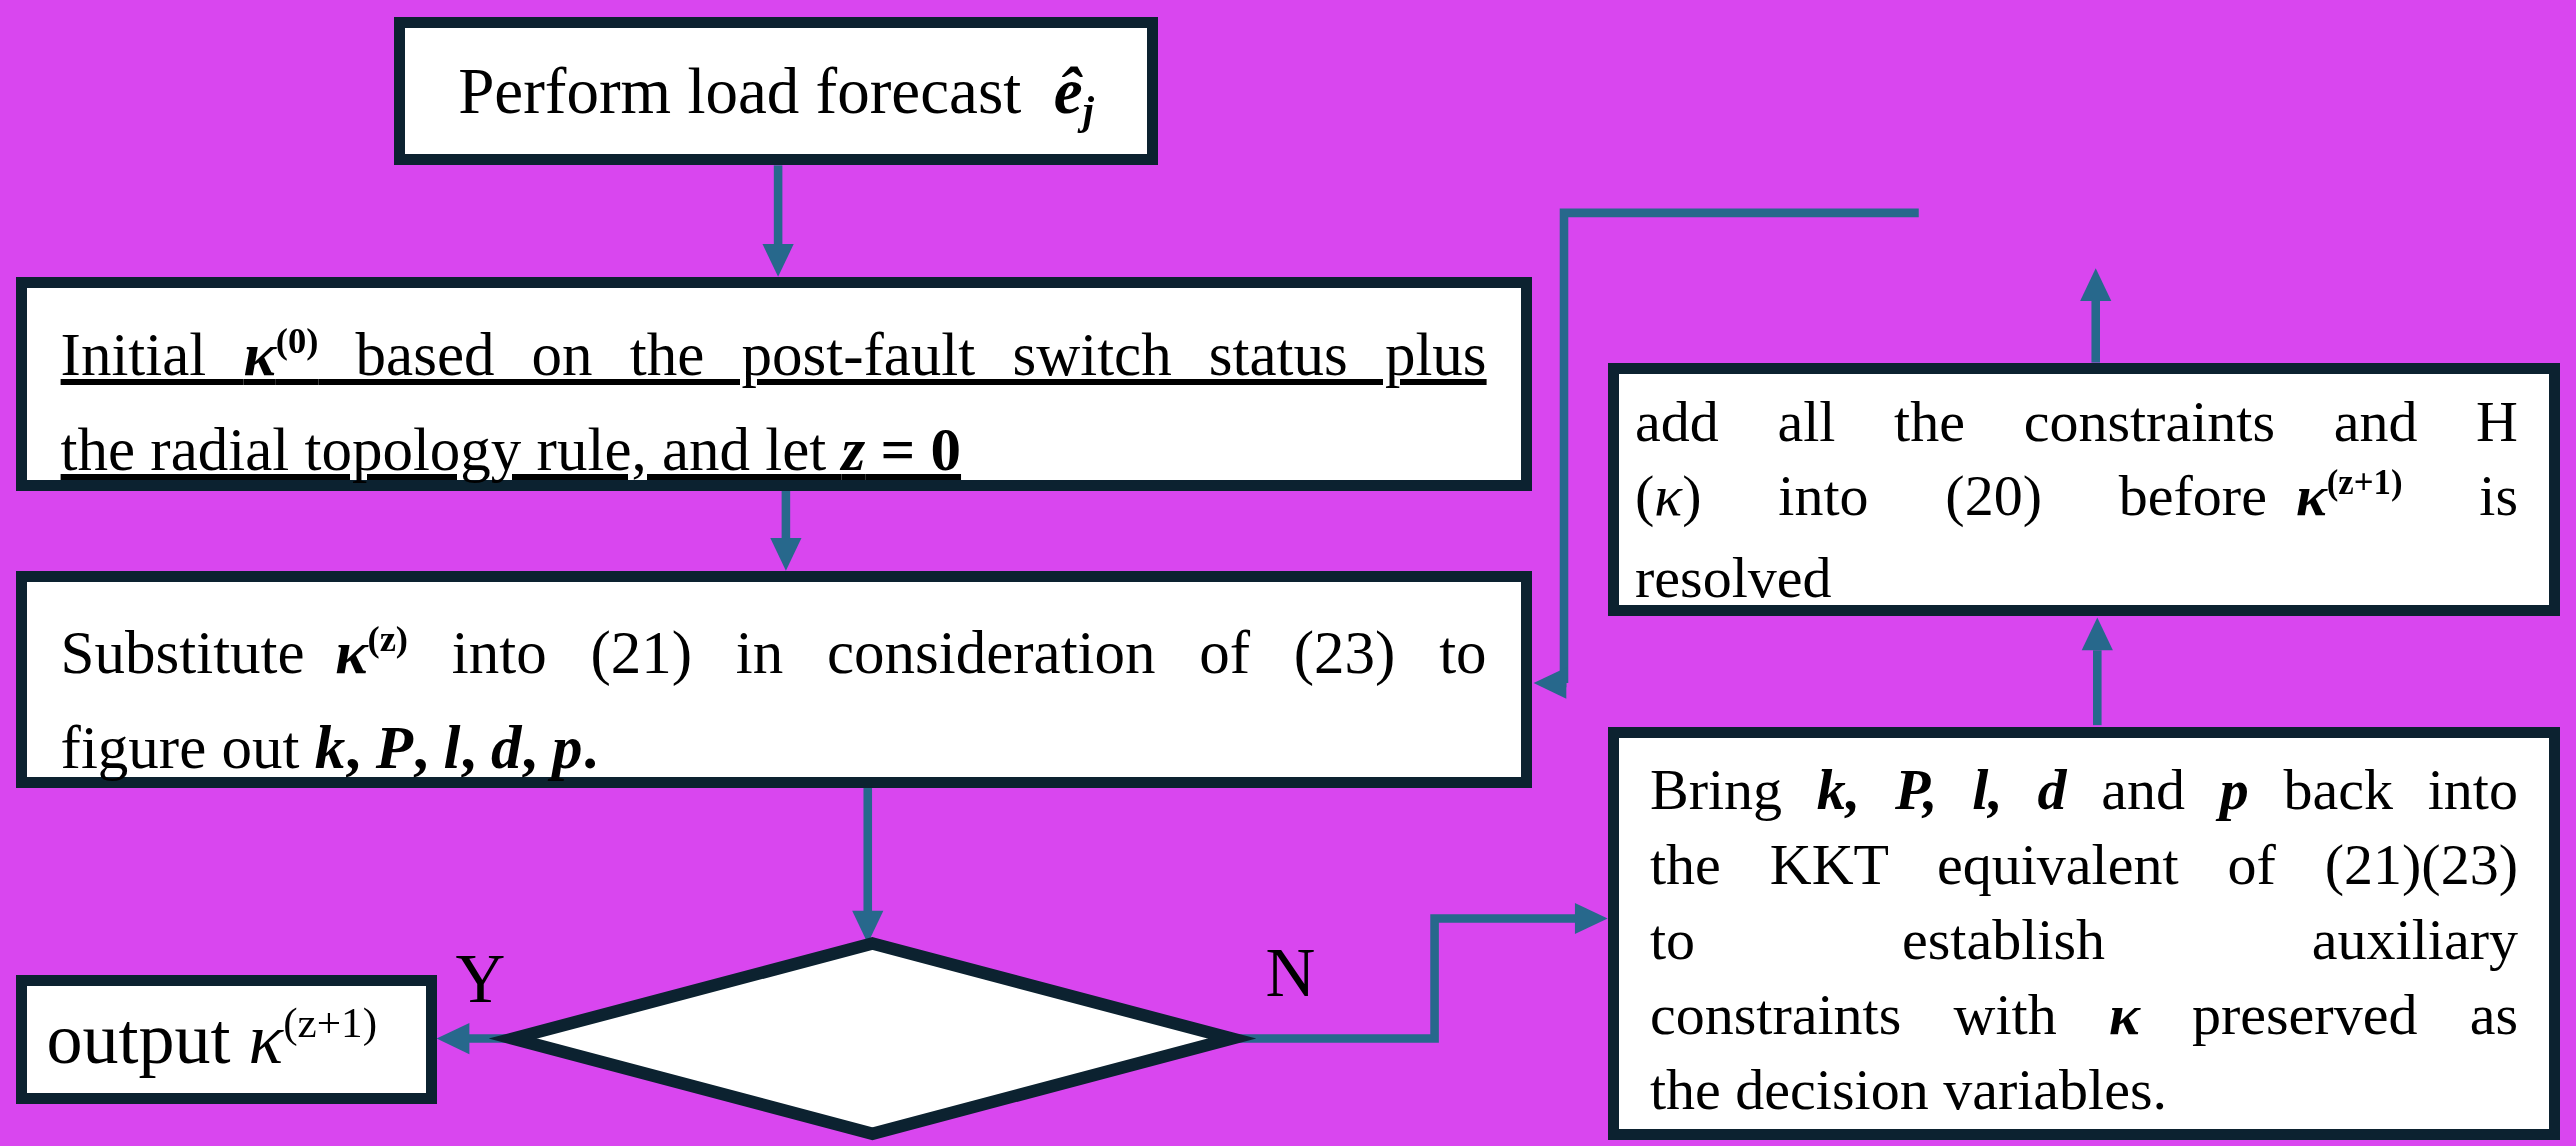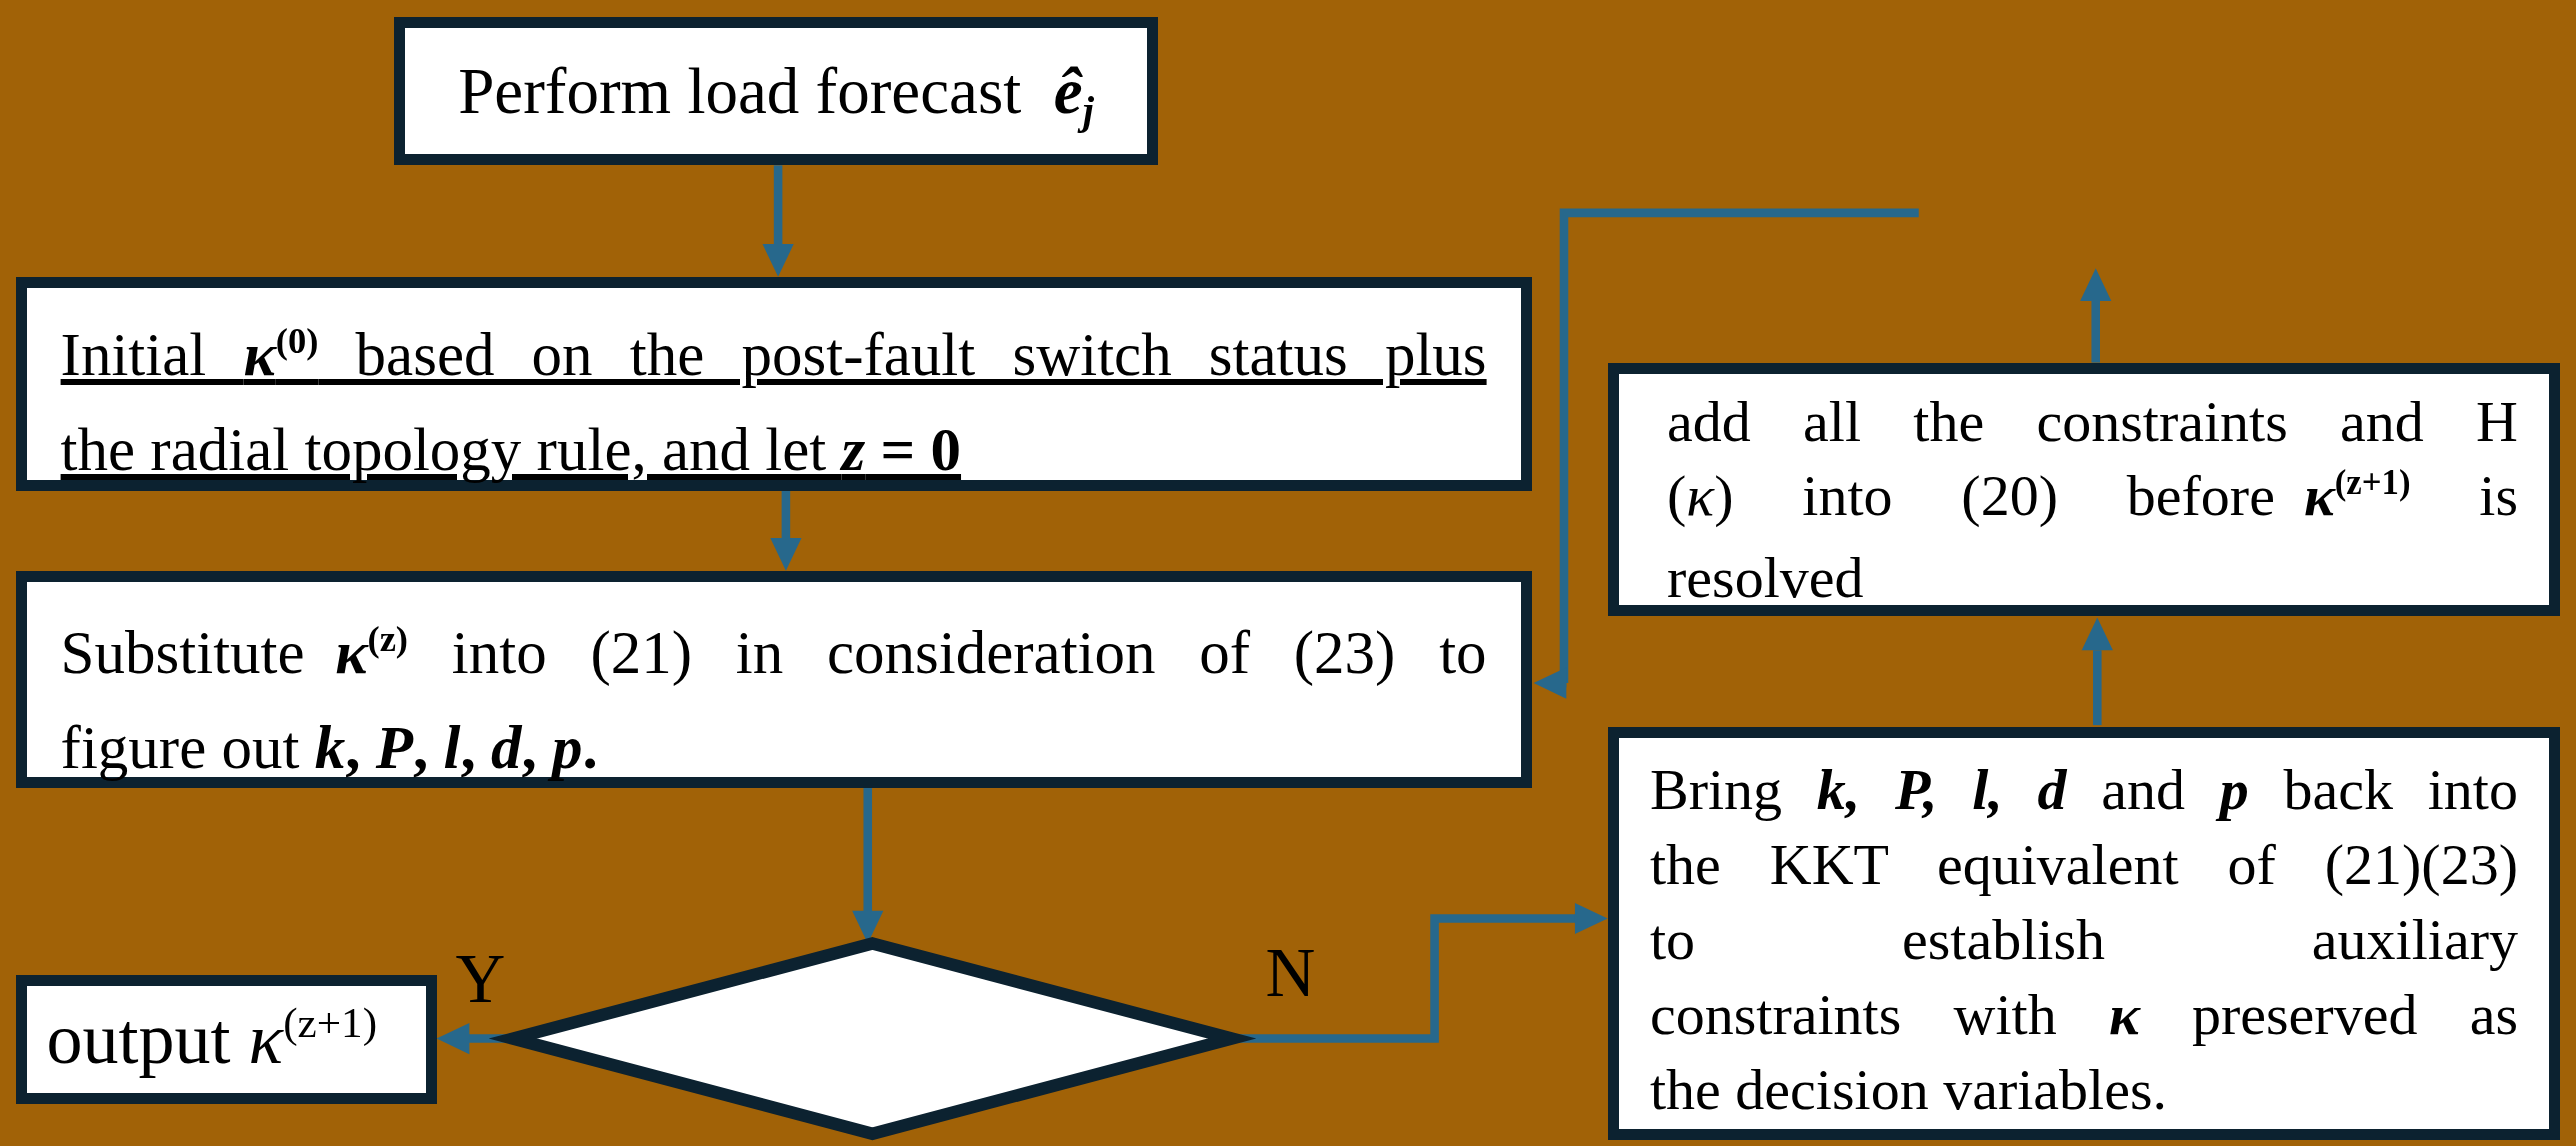--- a/index.html
+++ b/index.html
@@ -1,19 +1,19 @@
 <!DOCTYPE html>
 <html style="font-size:12.5px"><head>
 <meta charset="utf-8">
 <style>
   html,body{margin:0;padding:0;background:#ffffff;}
   #canvas{
     position:relative;
     width:2576px;height:1147px;
-    background:#a16207;
+    background:#d946ef;
     font-family:"Liberation Serif","DejaVu Serif",serif;
     color:#000000;
     overflow:hidden;
   }
   .box{
     position:absolute;
     box-sizing:border-box;
     border:11px solid #0C2230;
     background:#ffffff;
   }
@@ -28,21 +28,21 @@
   .s-bi{font-weight:bold;font-style:italic;}
   .s-sup{font-size:.6em;position:relative;top:-.6em;}
   .s-supb{font-size:.6em;position:relative;top:-.6em;font-weight:bold;}
   .s-subbi{font-size:.62em;position:relative;top:.28em;font-weight:bold;font-style:italic;}
 
   #node-forecast{left:394px;top:17px;width:764px;height:148px;font-size:65px;}
   #node-init{left:15.6px;top:277px;width:1516px;height:214px;padding:23.4px 34px 0 34px;font-size:61px;line-height:87px;text-decoration:underline;}
   #node-substitute{left:15.6px;top:571px;width:1516px;height:217px;padding:26.5px 34px 0 34px;font-size:61px;line-height:87px;}
   #node-output{left:15.6px;top:975px;width:421px;height:129px;display:flex;align-items:center;padding-left:20px;font-size:72px;}
   #node-bring{left:1608px;top:727px;width:952px;height:413px;padding:14px 31px 12px 31px;font-size:58px;line-height:75px;}
-  #node-add{left:1608px;top:363px;width:952px;height:253px;padding:11px 31px 0 48px;font-size:58px;line-height:74px;}
+  #node-add{left:1608px;top:363px;width:952px;height:253px;padding:11px 31px 0 16px;font-size:58px;line-height:74px;}
   #node-increment{left:1919px;top:159px;width:332px;height:108px;font-size:64px;color:#8C6E6E;}
   #decision-label{
     position:absolute;left:678px;top:1001px;width:390px;
     text-align:center;font-size:64px;line-height:75px;
   }
   .branch-label{
     position:absolute;width:101px;text-align:center;
     font-size:69px;line-height:75px;
   }
   #label-yes{left:430px;top:942px;}

